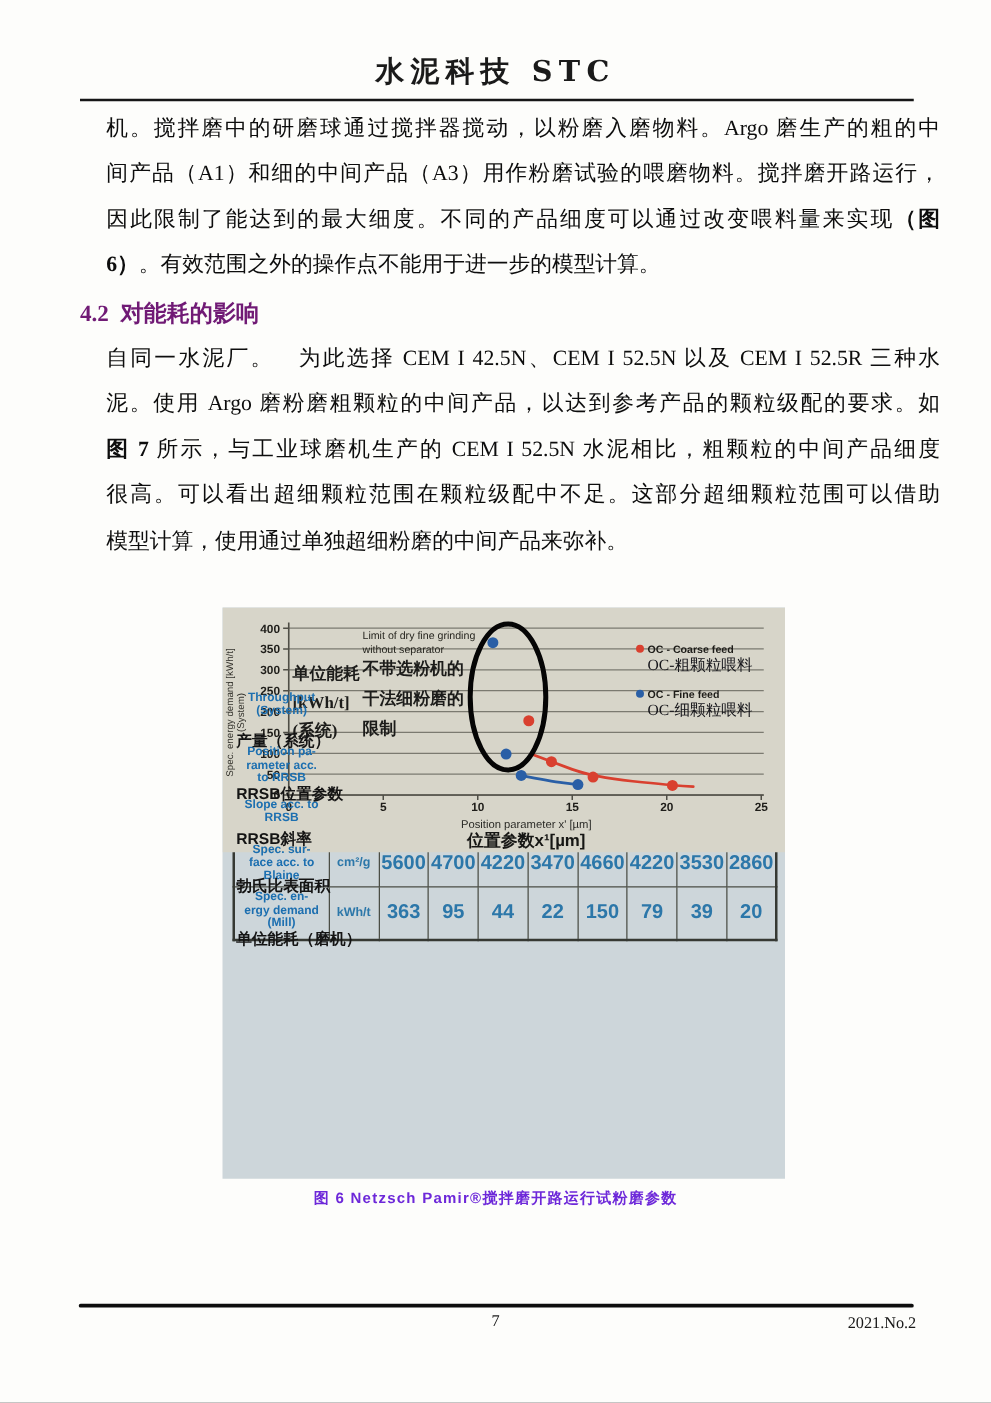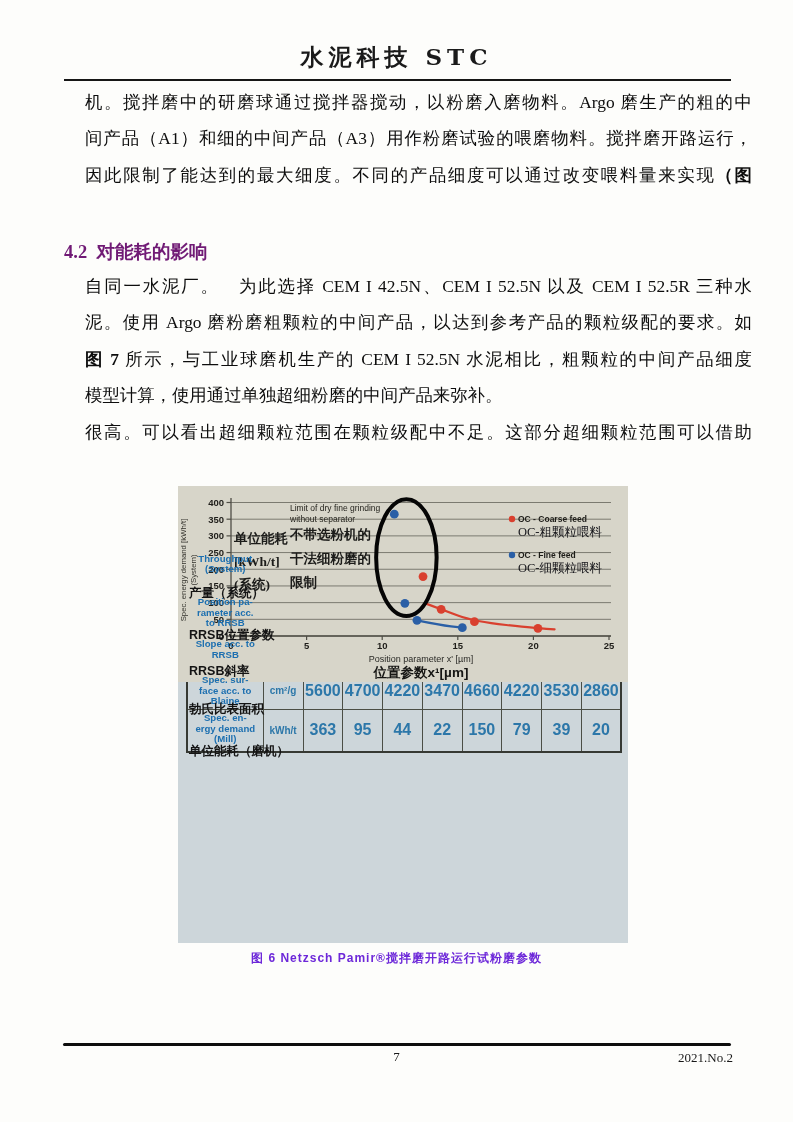--- a/index.html
+++ b/index.html
@@ -62,28 +62,29 @@
 <body>
 
 <div class="page">
   <div class="doc-title">水泥科技 STC</div>
   <div class="header-rule"></div>
 
   <div class="body-block" id="para1">
       <div class="line"><span>机。搅拌磨中的研磨球通过搅拌器搅动，以粉磨入磨物料。Argo 磨生产的粗的中</span></div>
       <div class="line"><span>间产品（A1）和细的中间产品（A3）用作粉磨试验的喂磨物料。搅拌磨开路运行，</span></div>
       <div class="line"><span>因此限制了能达到的最大细度。不同的产品细度可以通过改变喂料量来实现</span><span class="b">（图</span></div>
+      <div class="line last"><span class="b">6）</span><span>。有效范围之外的操作点不能用于进一步的模型计算。</span></div>
     </div>
   <h2 class="section-heading">4.2  对能耗的影响</h2>
   <div class="body-block" id="para2">
       <div class="line"><span>自同一水泥厂。　为此选择 CEM I 42.5N、CEM I 52.5N 以及 CEM I 52.5R 三种水</span></div>
       <div class="line"><span>泥。使用 Argo 磨粉磨粗颗粒的中间产品，以达到参考产品的颗粒级配的要求。如</span></div>
       <div class="line"><span class="b">图 7</span><span> 所示，与工业球磨机生产的 CEM I 52.5N 水泥相比，粗颗粒的中间产品细度</span></div>
+      <div class="line"><span>很高。可以看出超细颗粒范围在颗粒级配中不足。这部分超细颗粒范围可以借助</span></div>
       <div class="line last"><span>模型计算，使用通过单独超细粉磨的中间产品来弥补。</span></div>
-      <div class="line"><span>很高。可以看出超细颗粒范围在颗粒级配中不足。这部分超细颗粒范围可以借助</span></div>
     </div>
 
   <div class="figure">
     <div class="chart">
       <svg id="chart-svg" width="450" height="196" viewBox="0 0 450 196" xmlns="http://www.w3.org/2000/svg">
           <rect x="0" y="0" width="450" height="196" fill="#d7d5c9"></rect>
           <g>
             <line x1="53" y1="150" x2="433" y2="150" stroke="#7b7a70" stroke-width="1"></line>
             <line x1="53" y1="133.3125" x2="433" y2="133.3125" stroke="#7b7a70" stroke-width="1"></line>
             <line x1="53" y1="116.625" x2="433" y2="116.625" stroke="#7b7a70" stroke-width="1"></line>

